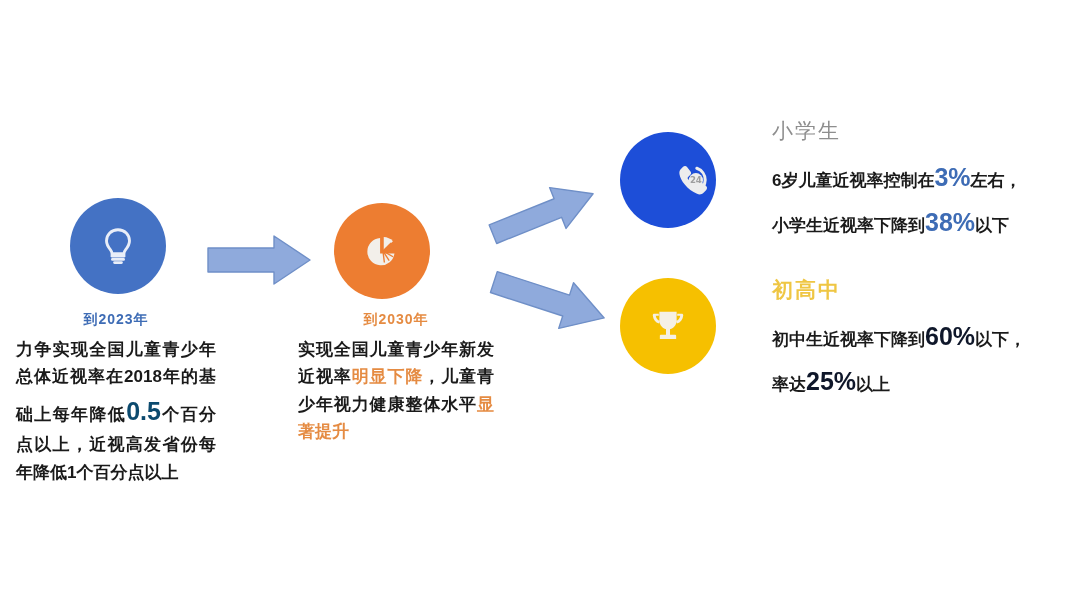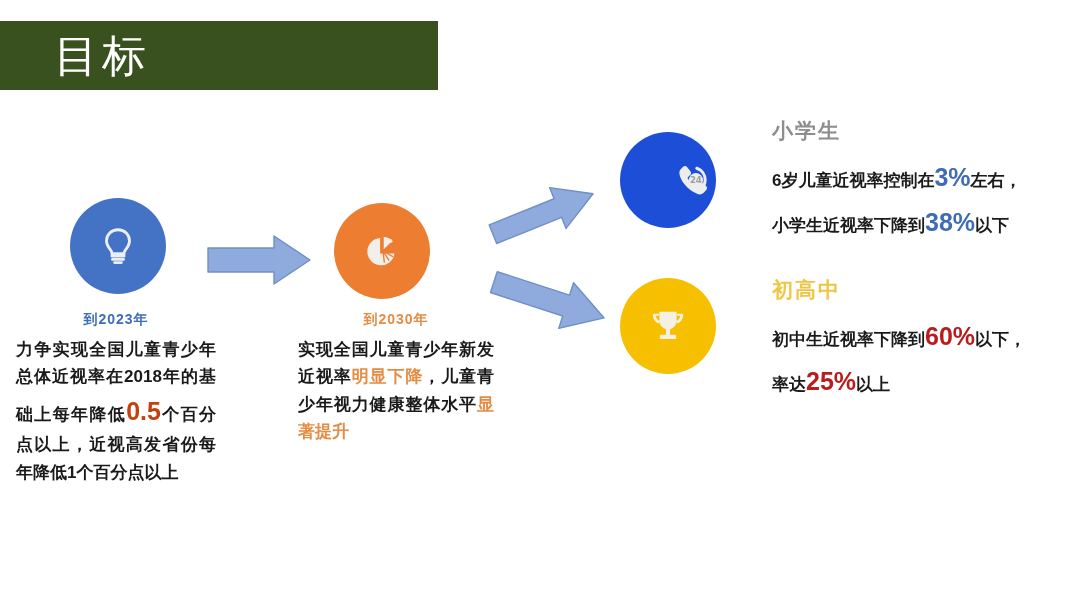--- a/index.html
+++ b/index.html
@@ -70,68 +70,65 @@
   .col-head.orange { color: #E58B42; }
   .col-body {
     font-size: 17px;
     font-weight: 700;
     color: #1A1A1A;
     line-height: 1.62;
     text-align: justify;
     text-align-last: left;
   }
   .col-body .big-blue {
-    color: #c2410c;
+    color: #0c4a6e;
     font-size: 25px;
     font-weight: 700;
   }
   .col-body .hl-orange { color: #E58B42; }
 
   #col-2023 { left: 16px;  top: 311px; width: 200px; }
   #col-2030 { left: 298px; top: 311px; width: 196px; }
 
   
   .right-block { position: absolute; }
   .rb-head {
     font-size: 21px;
     line-height: 1.2;
     letter-spacing: 2px;
-    font-weight: 700;
+    font-weight: 400;
     margin-bottom: 12px;
   }
   .rb-head.gray   { color: #8E8E8E; }
   .rb-head.gold   { color: #EFC643; font-weight: 700; }
   .rb-body {
     font-size: 17px;
     font-weight: 700;
     color: #1A1A1A;
     line-height: 1.78;
     white-space: nowrap;
   }
   .rb-body .big-blue {
     color: #3E6CB5;
     font-size: 25px;
     font-weight: 700;
   }
   .rb-body .big-orange {
-    color: #b91c1c;
+    color: #0f172a;
     font-size: 25px;
     font-weight: 700;
   }
   #rb-primary   { left: 772px; top: 118px; }
   #rb-secondary { left: 772px; top: 277px; }
 </style>
 </head>
 <body>
 
 <div id="slide">
 
-  <div class="title-banner">
-    <div class="title-text">目标</div>
-  </div>
 
   <div class="circle c-blue">
     <span>
       <svg width="46" height="46" viewBox="0 0 48 48" aria-hidden="true">
         <g fill="none" stroke="#E9EEF8" stroke-width="3" stroke-linecap="round">
           <path d="M24 7c-7 0-12 5.2-12 11.6 0 4.3 2.2 7 4 9.2 1.2 1.5 1.8 2.6 1.8 4.2h12.4c0-1.6.6-2.7 1.8-4.2 1.8-2.2 4-4.9 4-9.2C36 12.2 31 7 24 7z"></path>
           <path d="M17.6 34.5h12.8M18.2 38h11.6M20.4 41.3h7.2"></path>
         </g>
       </svg>
     </span>

